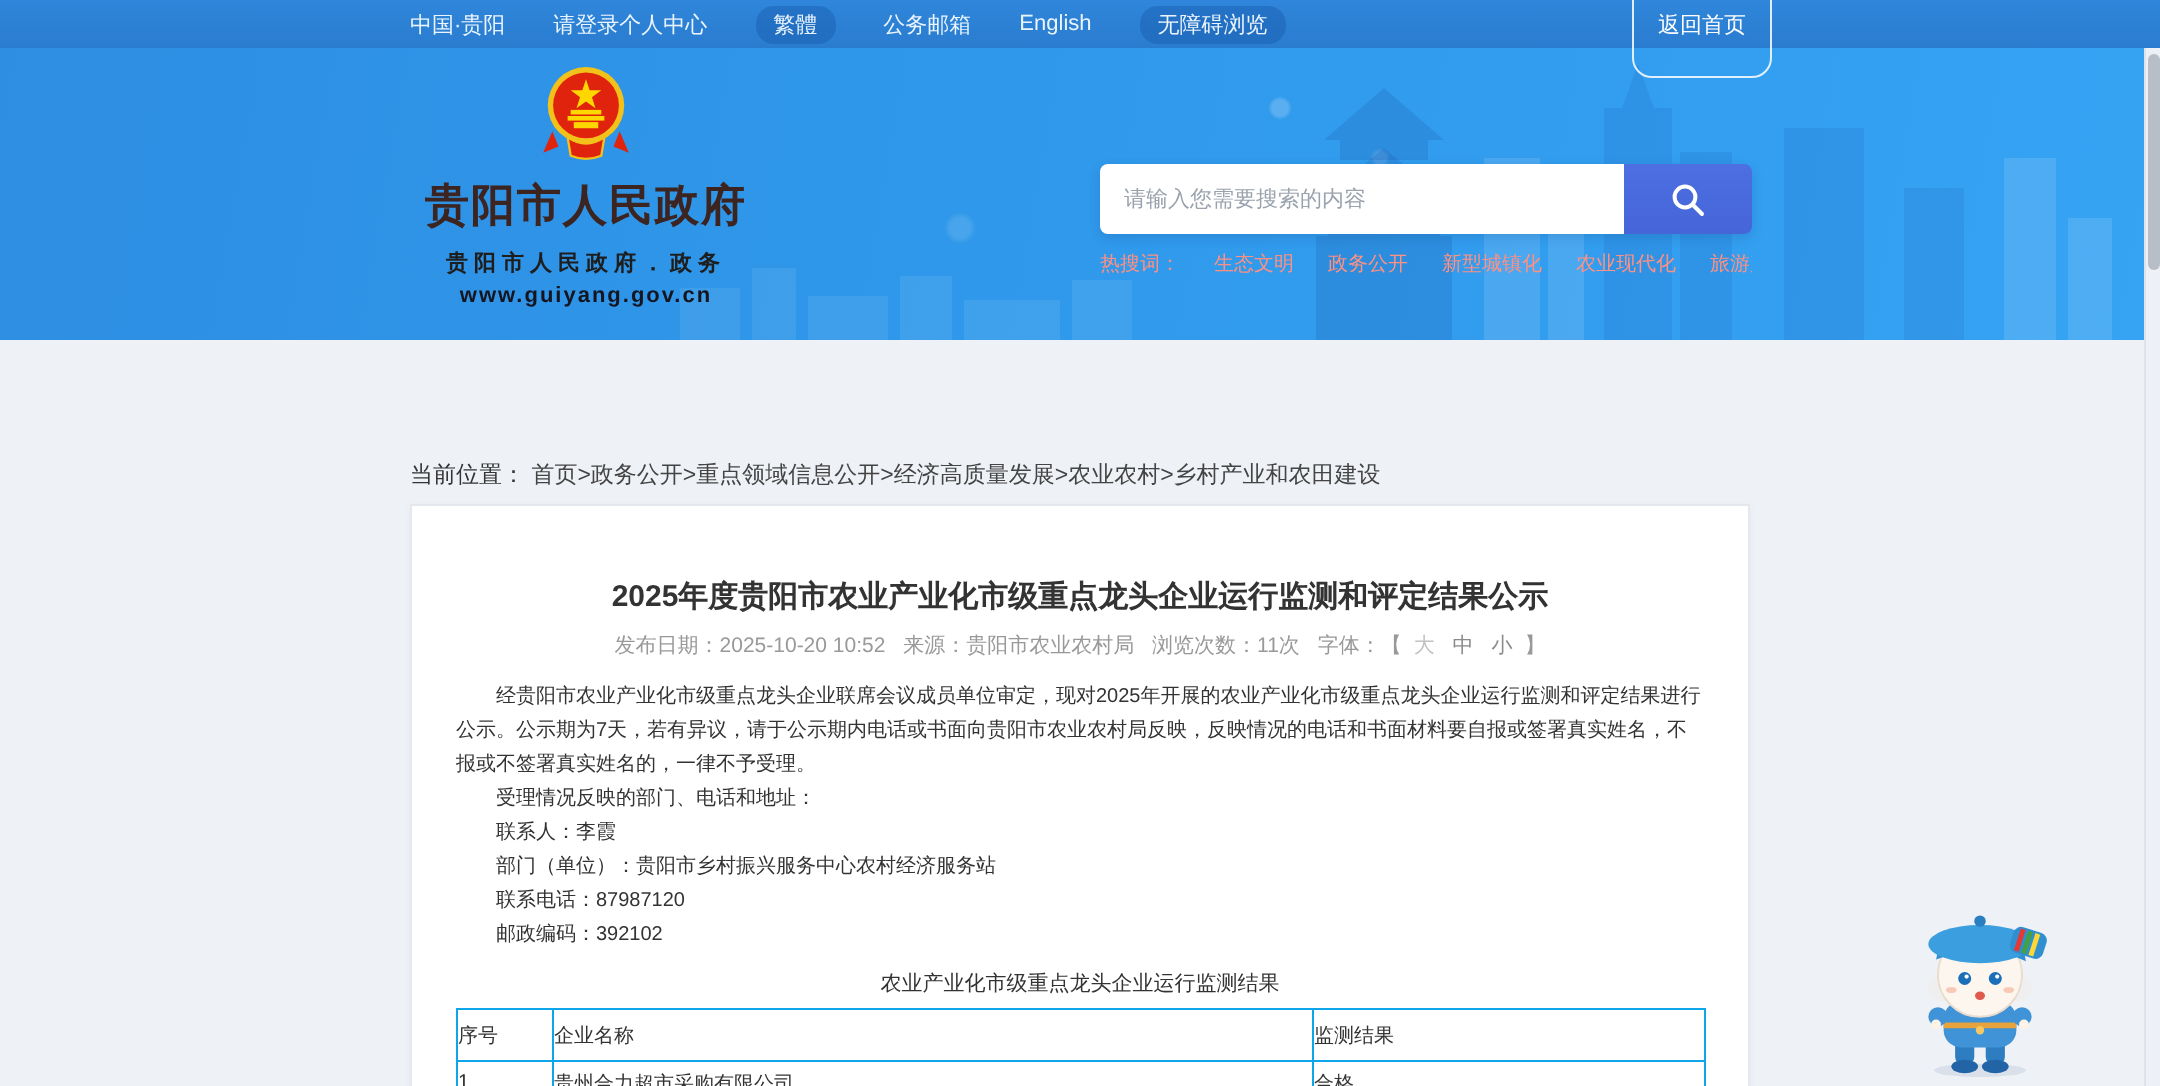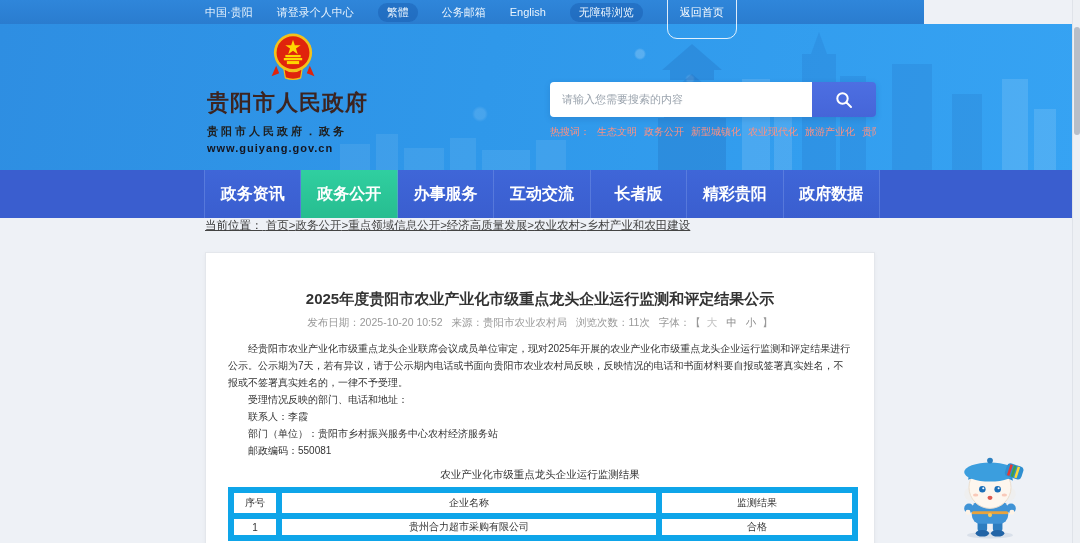--- a/index.html
+++ b/index.html
@@ -1,91 +1,91 @@
 <!DOCTYPE html>
 <html><head>
 <meta charset="utf-8">
 <style>
   * { margin:0; padding:0; box-sizing:border-box; }
   html,body { width:1080px; height:543px; overflow:hidden; }
   body { font-family:"Liberation Sans","DejaVu Sans",sans-serif; background:#eef1f6; }
   .page { position:relative; width:1080px; height:543px; overflow:hidden; }
 
   
-  .topbar { position:absolute; left:0; top:0; width:924px; height:24px;
+  .topbar { position:absolute; left:0; top:0; width:1080px; height:24px;
             background:linear-gradient(180deg,#2f86da,#2a7ccf); z-index:5; }
   .topbar-inner { position:absolute; left:205px; right:194px; top:0; height:24px;
                   display:flex; align-items:center; gap:24px; }
   .tb-link { color:#eaf4fd; font-size:11px; cursor:pointer; white-space:nowrap; }
   .tb-pill { background:rgba(10,70,150,0.28); padding:2px 9px; border-radius:9px; }
   .tb-home { margin-left:auto; color:#ffffff; font-size:11px; border:1px solid rgba(255,255,255,0.85);
              border-radius:10px; padding:18px 12px; cursor:pointer; white-space:nowrap; }
 
   
   .banner { position:absolute; left:0; top:24px; width:1080px; height:146px;
             background:
               radial-gradient(circle at 640px 30px, rgba(255,255,255,0.20) 0 4px, rgba(255,255,255,0) 6px),
               radial-gradient(circle at 690px 55px, rgba(255,255,255,0.16) 0 3px, rgba(255,255,255,0) 5px),
               radial-gradient(circle at 480px 90px, rgba(255,255,255,0.12) 0 5px, rgba(255,255,255,0) 8px),
               linear-gradient(100deg,#2e8ee2 0%, #2f98ea 45%, #36a3f3 100%);
             overflow:hidden; }
   .citysvg { position:absolute; right:8px; bottom:0; opacity:1; }
   .citysvg2 { position:absolute; left:340px; bottom:0; }
 
-  .brand { position:absolute; left:207px; top:8px; width:172px; }
+  .brand { position:absolute; left:207px; top:8px; width:172px; text-align:center; }
   .brand .emblem { display:block; margin:0 auto; }
   .site-name { margin-top:4px; font-size:22px; font-weight:bold; color:#3c2420; letter-spacing:1px; white-space:nowrap; }
   .site-sub  { margin-top:6px; font-size:11px; font-weight:bold; color:#1e1e1e; letter-spacing:3px; white-space:nowrap; }
   .site-url  { margin-top:3px; font-size:11px; font-weight:bold; color:#15151f; letter-spacing:1px; }
 
   .search-area { position:absolute; left:550px; top:58px; width:326px; }
   .search-box { display:flex; width:326px; height:35px; border-radius:4px; overflow:hidden;
                 box-shadow:0 2px 6px rgba(20,60,120,0.18); }
   .search-box input { flex:1; border:none; outline:none; padding:0 12px; font-size:11px; color:#333;
-                      font-family:Liberation Mono, monospace; }
+                      font-family:Liberation Sans, sans-serif; }
   .search-box input::placeholder { color:#9aa3ad; }
   .search-btn { width:64px; border:none; background:linear-gradient(180deg,#4d6fe2,#4565d8);
                 cursor:pointer; display:flex; align-items:center; justify-content:center; }
-  .hotwords { margin-top:8px; display:flex; align-items:flex-start; gap:7px; white-space:nowrap; overflow:hidden; }
+  .hotwords { margin-top:8px; display:flex; align-items:flex-start; gap:17px; white-space:nowrap; overflow:hidden; }
   .hot-label { color:#ff9082; font-size:10px; }
   .hot-item  { color:#ff9082; font-size:10px; cursor:pointer; text-decoration:none; }
 
   
   .nav { position:absolute; left:0; top:170px; width:1080px; height:48px; background:#3a5ecf; }
   .nav-inner { position:absolute; left:204px; top:0; width:676px; height:48px; display:flex; }
   .nav-item { flex:1; display:flex; align-items:center; justify-content:center;
               color:#ffffff; font-size:16px; font-weight:bold; cursor:pointer;
               background:linear-gradient(180deg,#3f66d8,#3a5ecf);
               border-right:1px solid rgba(120,150,230,0.45); }
   .nav-item:first-child { border-left:1px solid rgba(120,150,230,0.45); }
   .nav-item.active { background:linear-gradient(180deg,#30cfa0,#27bd90); }
 
   
   .content { position:absolute; left:0; top:218px; width:1080px; height:325px; background:#eef1f6; }
-  .breadcrumb { position:absolute; left:205px; top:0; font-size:11.5px; color:#444; white-space:nowrap;text-decoration:underline; }
+  .breadcrumb { position:absolute; left:205px; top:12px; font-size:11.5px; color:#444; white-space:nowrap; }
   .breadcrumb .bc-label { color:#333; }
   .bc-part { color:#444; cursor:pointer; }
   .bc-sep { color:#444; }
 
   .card { position:absolute; left:205px; top:34px; width:670px; height:520px;
           background:#ffffff; border:1px solid #e4e7ec; box-shadow:0 1px 4px rgba(0,0,0,0.04);
           padding:12px 22px 0 22px; }
   .art-title { text-align:center; font-size:15px; font-weight:bold; color:#333; line-height:20px;margin-top:24px; }
   .art-meta { margin-top:7px; text-align:center; font-size:10.5px; color:#999; white-space:nowrap; }
   .art-meta span { margin:1px 3px; }
   .fs-opt { cursor:pointer; }
   .fs-large { color:#c2c2c2; }
   .fs-mid, .fs-small { color:#8a8a8a; }
 
   .art-body { margin-top:10px; }
   .body-p { font-size:10px; color:#333; line-height:17px; text-indent:2em; }
 
   .table-title { margin-top:9px; text-align:center; font-size:10.5px; font-weight:normal; color:#333; }
   table.result { width:100%; margin-top:5px; border-collapse:collapse; table-layout:fixed; }
-  table.result th, table.result td { border:6px solid #0ea5e9; text-align:center; font-size:10px; color:#333; }
+  table.result th, table.result td { border:1px solid #0ea5e9; text-align:left; font-size:10px; color:#333; }
   table.result th { height:26px; font-weight:normal; }
   table.result td { height:22px; }
   col.c1 { width:48px; } col.c2 { width:380px; } col.c3 { width:196px; }
 
   
   .mascot { position:absolute; right:42px; bottom:4px; cursor:pointer; }
 
   
   .scrollbar { position:absolute; right:0; top:0; width:8px; height:543px; background:#edf0f4;
                border-left:1px solid #dfe3e9; }
@@ -176,31 +176,20 @@
         <a class="hot-item">生态文明</a>
         <a class="hot-item">政务公开</a>
         <a class="hot-item">新型城镇化</a>
         <a class="hot-item">农业现代化</a>
         <a class="hot-item">旅游产业化</a>
         <a class="hot-item">贵阳简介</a>
       </div>
     </div>
   </div>
 
-  <div class="nav">
-    <div class="nav-inner">
-      <div class="nav-item">政务资讯</div>
-      <div class="nav-item active">政务公开</div>
-      <div class="nav-item">办事服务</div>
-      <div class="nav-item">互动交流</div>
-      <div class="nav-item">长者版</div>
-      <div class="nav-item">精彩贵阳</div>
-      <div class="nav-item">政府数据</div>
-    </div>
-  </div>
 
   <div class="content">
     <div class="breadcrumb">
       <span class="bc-label">当前位置：</span>
       <span class="bc-part">首页</span><span class="bc-sep">&gt;</span><span class="bc-part">政务公开</span><span class="bc-sep">&gt;</span><span class="bc-part">重点领域信息公开</span><span class="bc-sep">&gt;</span><span class="bc-part">经济高质量发展</span><span class="bc-sep">&gt;</span><span class="bc-part">农业农村</span><span class="bc-sep">&gt;</span><span class="bc-part">乡村产业和农田建设</span>
     </div>
 
     <div class="card">
       <div class="art-title">2025年度贵阳市农业产业化市级重点龙头企业运行监测和评定结果公示</div>
       <div class="art-meta">
@@ -208,21 +197,22 @@
         <span>来源：贵阳市农业农村局</span>
         <span>浏览次数：11次</span>
         <span>字体：【</span><span class="fs-opt fs-large">大</span> <span class="fs-opt fs-mid">中</span> <span class="fs-opt fs-small">小</span><span>】</span>
       </div>
 
       <div class="art-body">
         <p class="body-p">经贵阳市农业产业化市级重点龙头企业联席会议成员单位审定，现对2025年开展的农业产业化市级重点龙头企业运行监测和评定结果进行公示。公示期为7天，若有异议，请于公示期内电话或书面向贵阳市农业农村局反映，反映情况的电话和书面材料要自报或签署真实姓名，不报或不签署真实姓名的，一律不予受理。</p>
         <p class="body-p">受理情况反映的部门、电话和地址：</p>
         <p class="body-p">联系人：李霞</p>
         <p class="body-p">部门（单位）：贵阳市乡村振兴服务中心农村经济服务站</p>
-        <p class="body-p">邮政编码：550081</p>
+        <p class="body-p">联系电话：87987120</p>
+        <p class="body-p">邮政编码：392102</p>
       </div>
 
       <div class="table-title">农业产业化市级重点龙头企业运行监测结果</div>
       <table class="result">
         <colgroup>
             <col class="c1">
             <col class="c2">
             <col class="c3">
           </colgroup>
         <thead>

